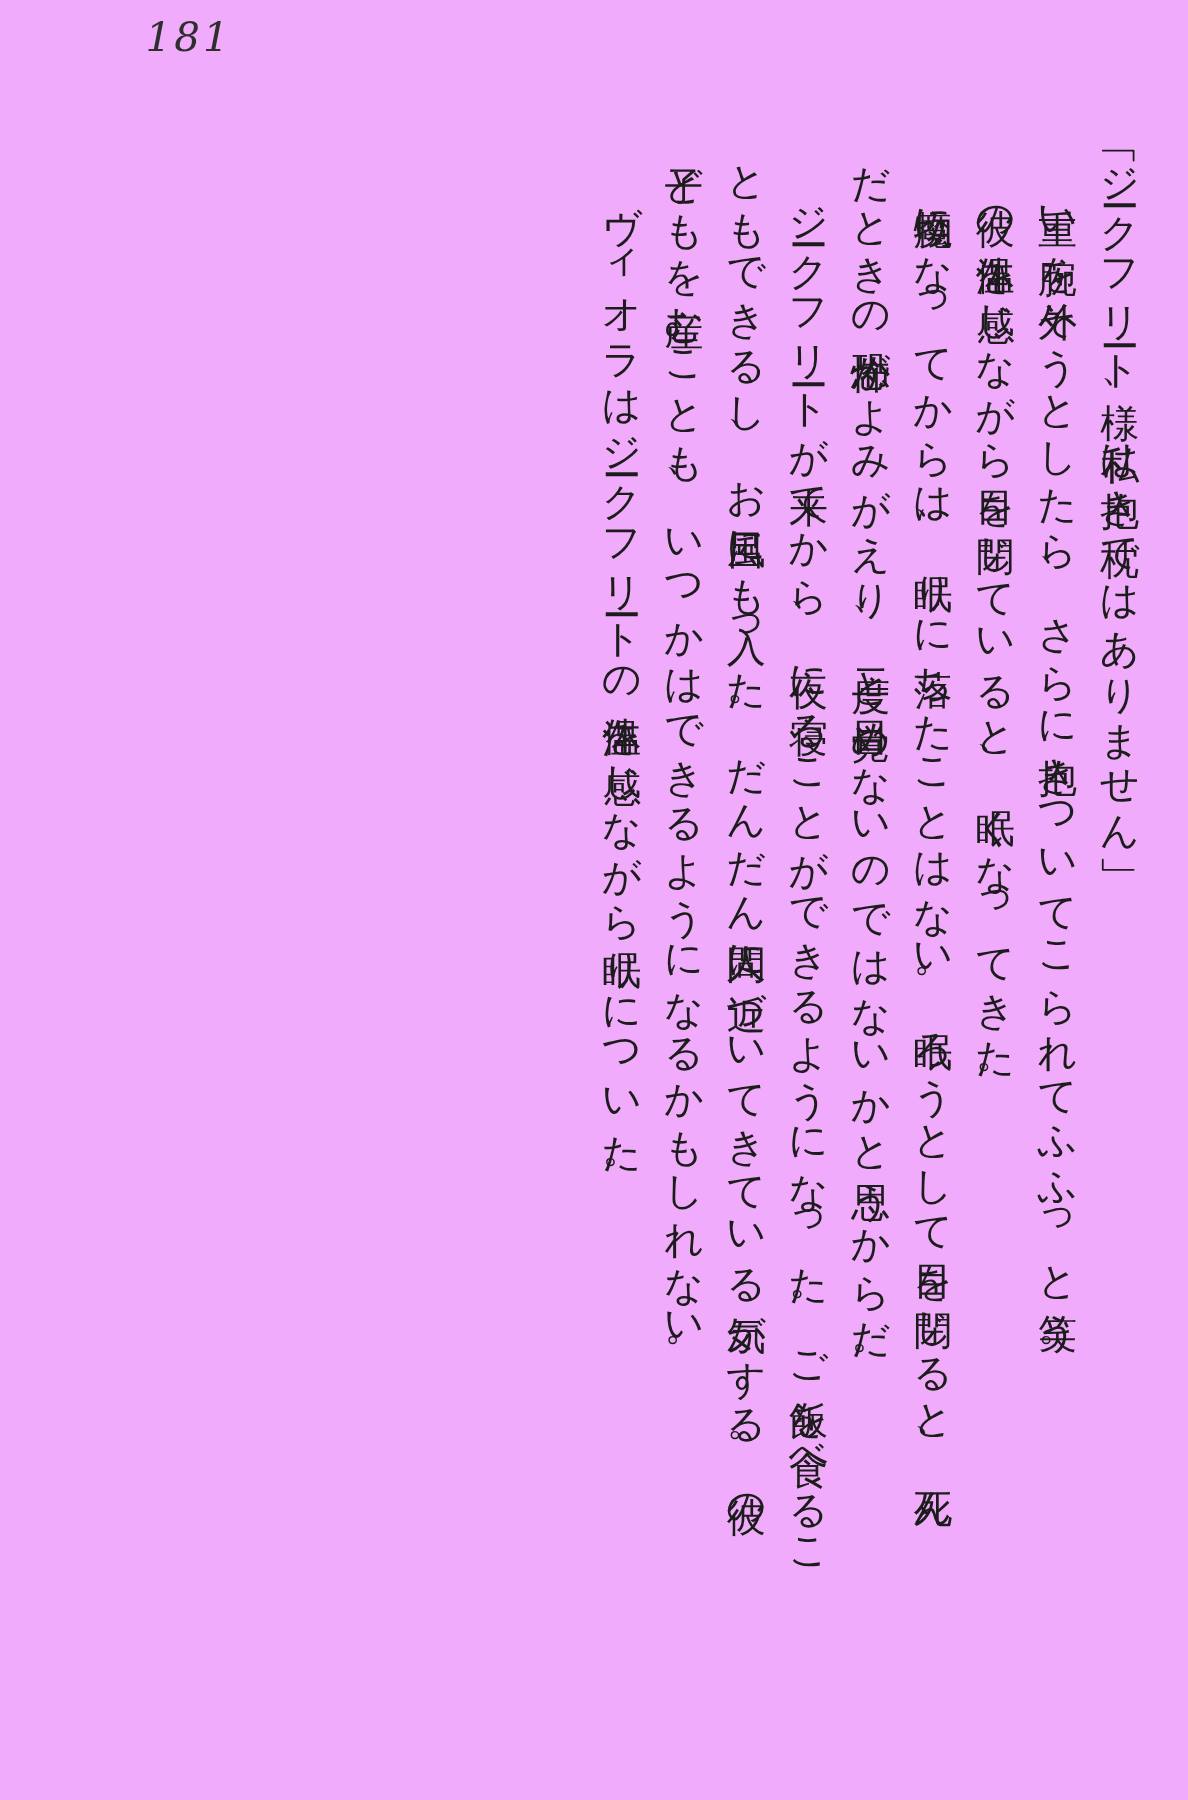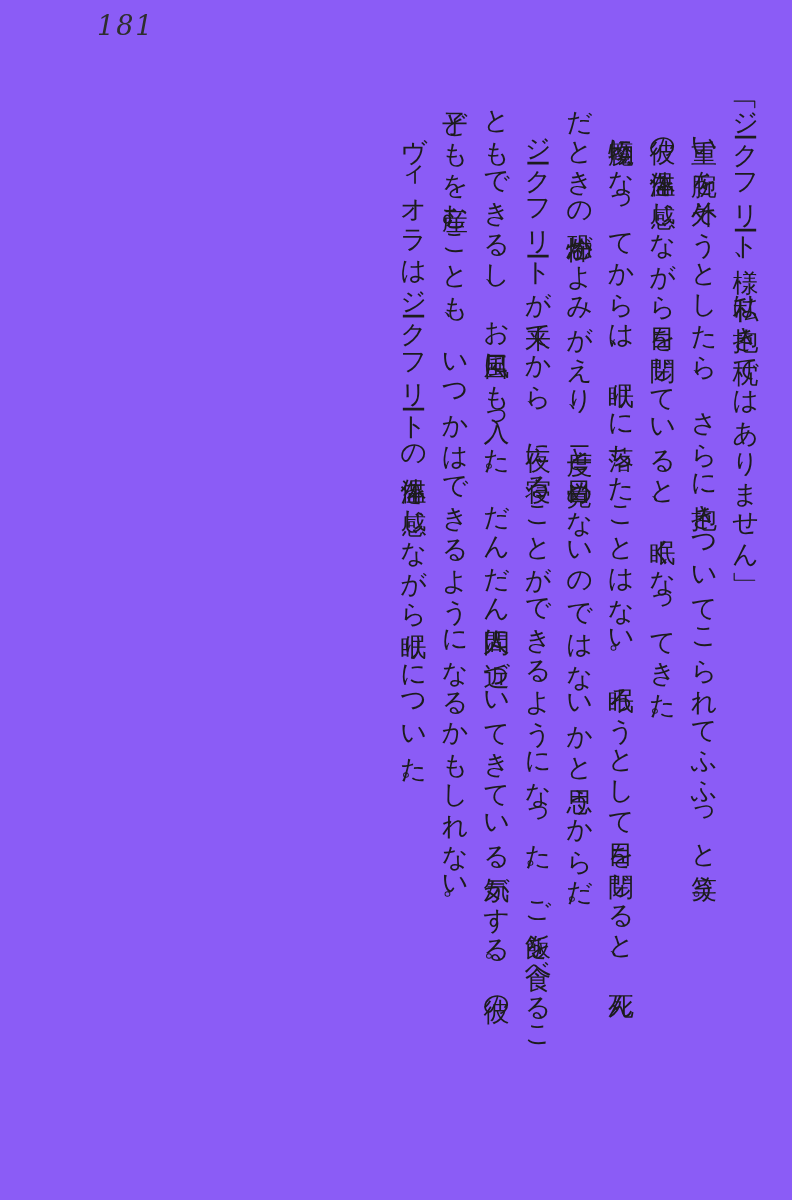--- a/index.html
+++ b/index.html
@@ -13,21 +13,21 @@
     position: relative;
     overflow: hidden;
     font-family: "DejaVu Serif", "Liberation Serif", serif;
   }
   .page {
     position: absolute;
     left: 0;
     top: 0;
     width: 792px;
     height: 1200px;
-    background: #8b5cf6;
+    background: #f0abfc;
   }
   .page-number {
     position: absolute;
     top: 12px;
     left: 97px;
     font-size: 27px;
     font-style: italic;
     color: #2e2e2e;
     letter-spacing: 2px;
     line-height: 1;

